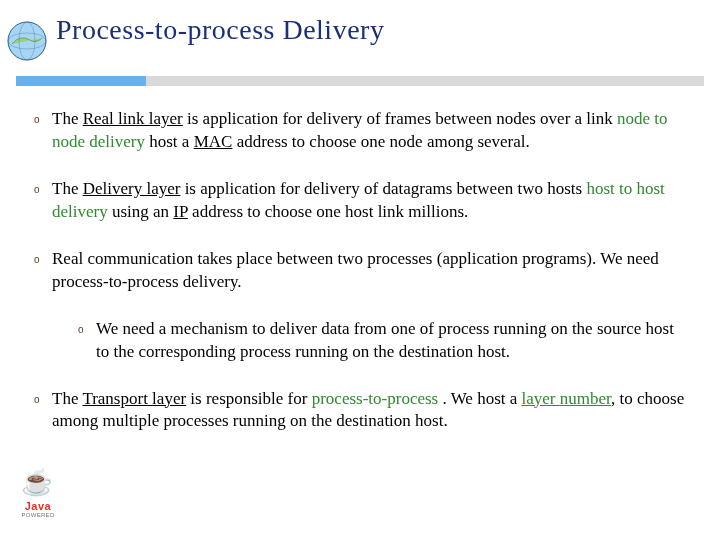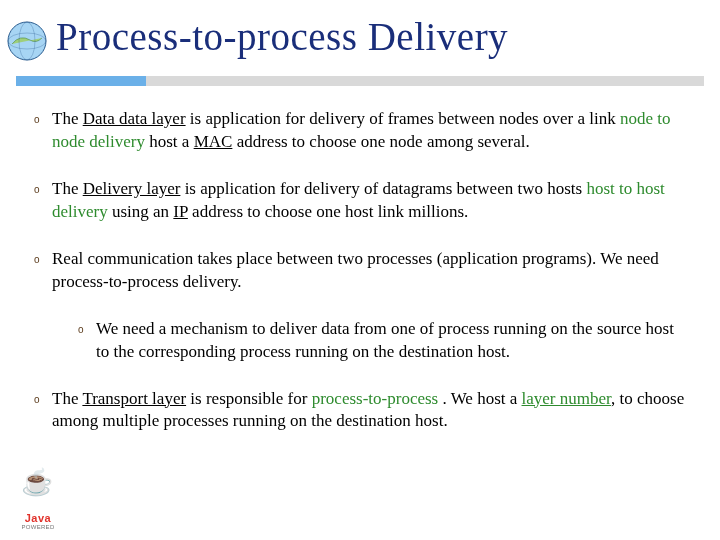--- a/index.html
+++ b/index.html
@@ -26,21 +26,21 @@
     align-items: flex-start;
   }
   .globe {
     position: absolute;
     left: 6px;
     top: 20px;
     width: 42px;
     height: 42px;
   }
   .title {
-    font-size: 39px;
+    font-size: 28px;
     font-weight: 400;
     color: #1a2e7a;
     margin-top: 14px;
     letter-spacing: 0.5px;
   }
   .title-rule {
     margin: 0 16px;
     height: 10px;
     background: linear-gradient(to right, #6bb0e8 0, #6bb0e8 130px, #d9d9d9 130px, #d9d9d9 100%);
   }
@@ -84,21 +84,21 @@
     font-size: 26px;
     line-height: 1;
     color: #e1332c;
   }
   .java-word {
     font-size: 11px;
     font-weight: bold;
     font-family: Arial, sans-serif;
     color: #e1332c;
     letter-spacing: 0.5px;
-    margin-top: 16px;
+    margin-top: 4px;
     text-align: center;
   }
   .java-sub {
     font-size: 6px;
     font-family: Arial, sans-serif;
     color: #777;
     letter-spacing: 0.3px;
   }
 </style>
 </head>
@@ -116,21 +116,21 @@
     <div class="title">Process-to-process Delivery</div>
   </div>
 
   <div class="title-rule"></div>
 
   <div class="body">
 
     <div class="bullet">
       <div class="marker">o</div>
       <div class="txt">
-        <span>The </span><span class="ul">Data data layer</span><span> is application for delivery of frames between nodes over a link </span><span class="green">node to node delivery</span><span> host a </span><span class="ul">MAC</span><span> address to choose one node among several.</span>
+        <span>The </span><span class="ul">Real link layer</span><span> is application for delivery of frames between nodes over a link </span><span class="green">node to node delivery</span><span> host a </span><span class="ul">MAC</span><span> address to choose one node among several.</span>
       </div>
     </div>
 
     <div class="bullet">
       <div class="marker">o</div>
       <div class="txt">
         <span>The </span><span class="ul">Delivery layer</span><span> is application for delivery of datagrams between two hosts </span><span class="green">host to host delivery</span><span> using an </span><span class="ul">IP</span><span> address to choose one host link millions.</span>
       </div>
     </div>
 

